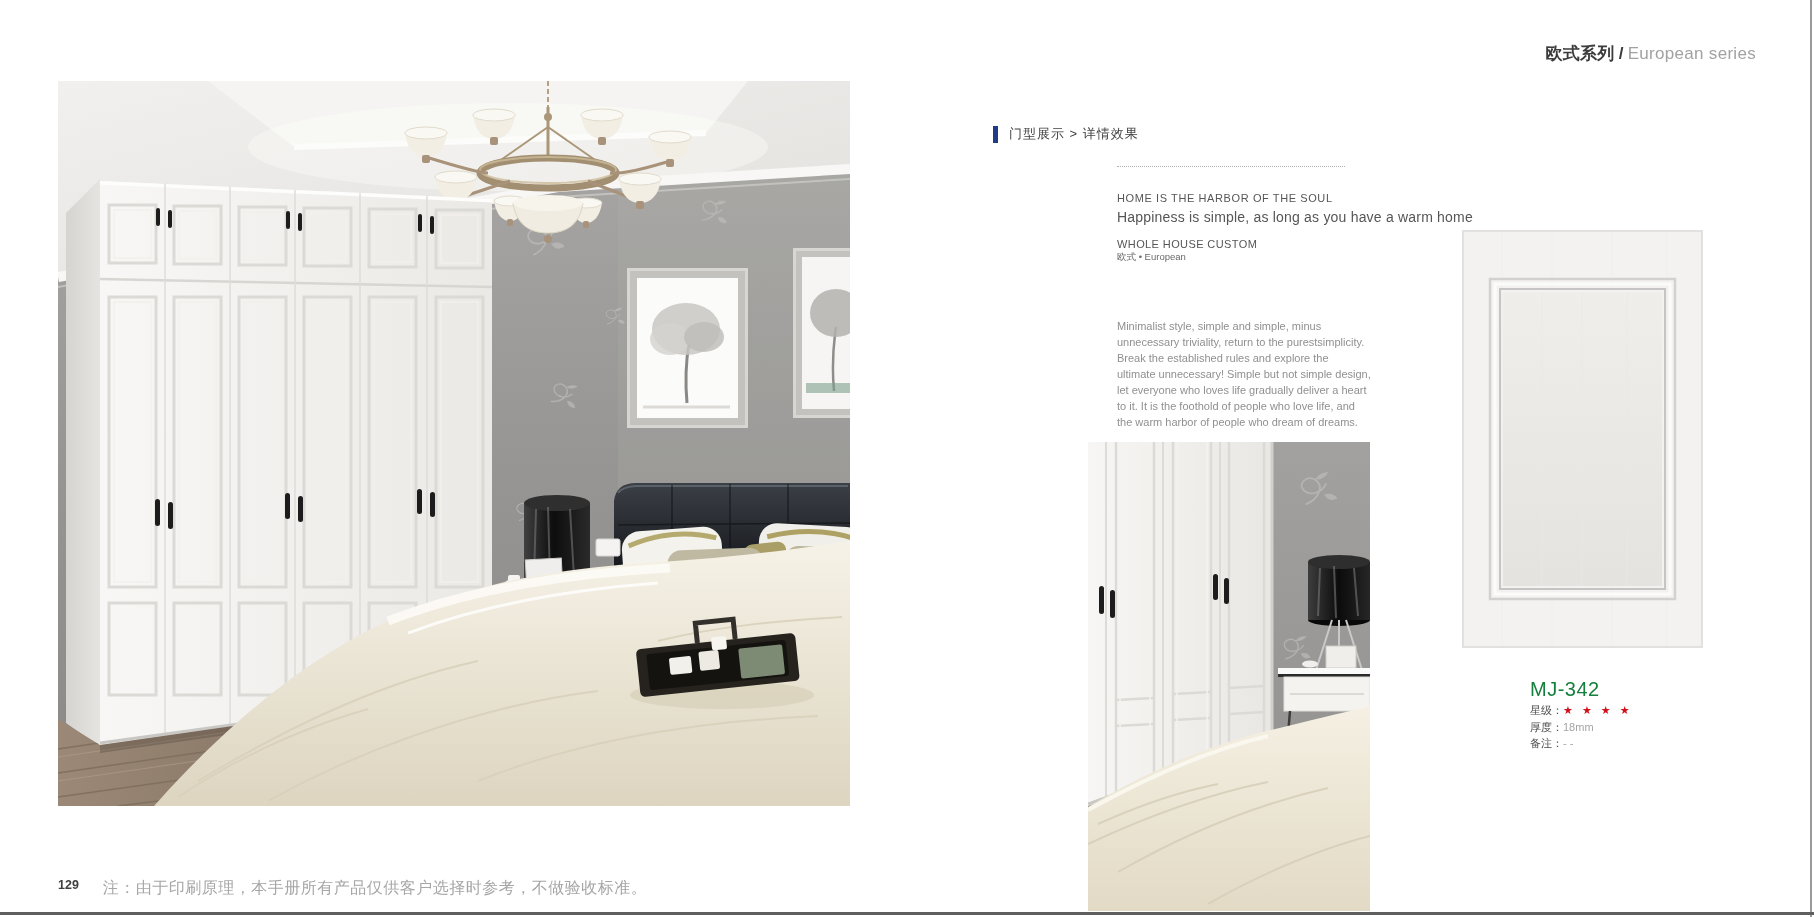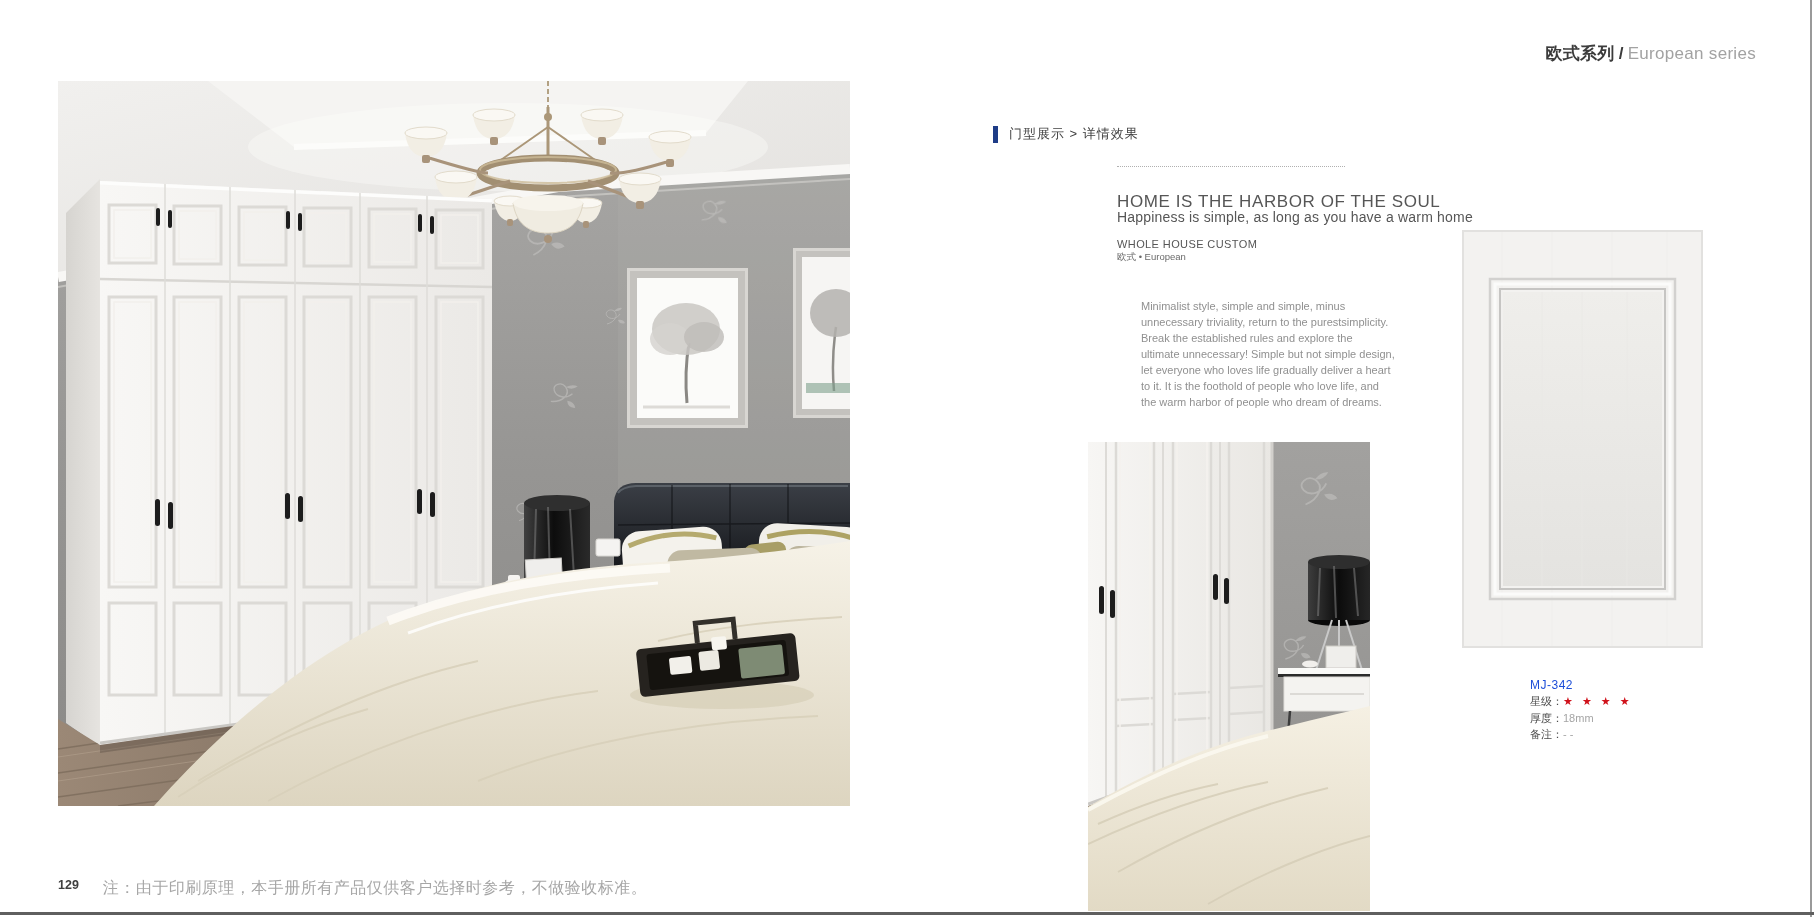--- a/index.html
+++ b/index.html
@@ -18,35 +18,35 @@
   #series-header .slash{font-weight:bold;color:#3c3c3c;padding:0 4px;}
   #series-header .en{color:#a2a2a2;text-align:right;}
 
   
   #section-title{left:963px;top:125px;display:flex;align-items:center;margin-left:30px;}
   #section-marker{width:5px;height:17px;background:#1e3c87;margin-right:11px;}
   #section-label{font-size:13px;color:#3f3f3f;letter-spacing:1px;}
 
   
   #dotted-divider{left:1117px;top:166px;width:228px;border-top:1px dotted #b0b0b0;height:0;}
-  #intro-headline{left:1117px;top:192px;font-size:17px;color:#565656;letter-spacing:.6px;white-space:nowrap;}
+  #intro-headline{left:1117px;top:192px;font-size:11px;color:#565656;letter-spacing:.6px;white-space:nowrap;}
   #intro-subheadline{left:1117px;top:209px;font-size:14px;color:#565656;letter-spacing:.2px;white-space:nowrap;}
   #custom-title{left:1117px;top:238px;font-size:11px;color:#565656;letter-spacing:.4px;text-align:center;}
   #custom-subtitle{left:1117px;top:251px;font-size:9.5px;color:#6a6a6a;}
-  #intro-paragraph{left:1117px;top:298px;width:250px;margin-left:24px;}
+  #intro-paragraph{left:1117px;top:318px;width:250px;}
   #intro-paragraph .pline{font-size:11px;line-height:16px;color:#909090;white-space:nowrap;}
 
   
   #photo-main{left:58px;top:81px;width:792px;height:725px;}
   #photo-detail{left:1088px;top:442px;width:282px;height:469px;}
   #photo-door{left:1462px;top:230px;width:241px;height:418px;}
 
   
   #product-info{left:1530px;top:678px;}
-  #product-model{font-size:12px;color:#1d4ed8;letter-spacing:.5px;}
+  #product-model{font-size:20px;color:#15803d;letter-spacing:.5px;}
   .spec-row{margin-top:2px;font-size:11px;color:#4c4c4c;line-height:14.5px;white-space:nowrap;}
   .spec-row .stars{color:#d0121b;font-size:11px;letter-spacing:3px;}
   .spec-row .val{color:#a5a5a5;}
 
   
   #footer-left{left:58px;top:878px;display:flex;align-items:flex-start;}
   #footer-left .pnum{font-size:12.5px;font-weight:bold;color:#3f3f3f;margin-right:24px;}
   #footer-left .note{font-size:16px;color:#a6a6a6;letter-spacing:.5px;}
   #footer-right{right:56px;top:878px;display:flex;align-items:baseline;}
   #footer-right .meta{font-size:10.5px;color:#8f8f8f;letter-spacing:2px;margin-right:32px;}

